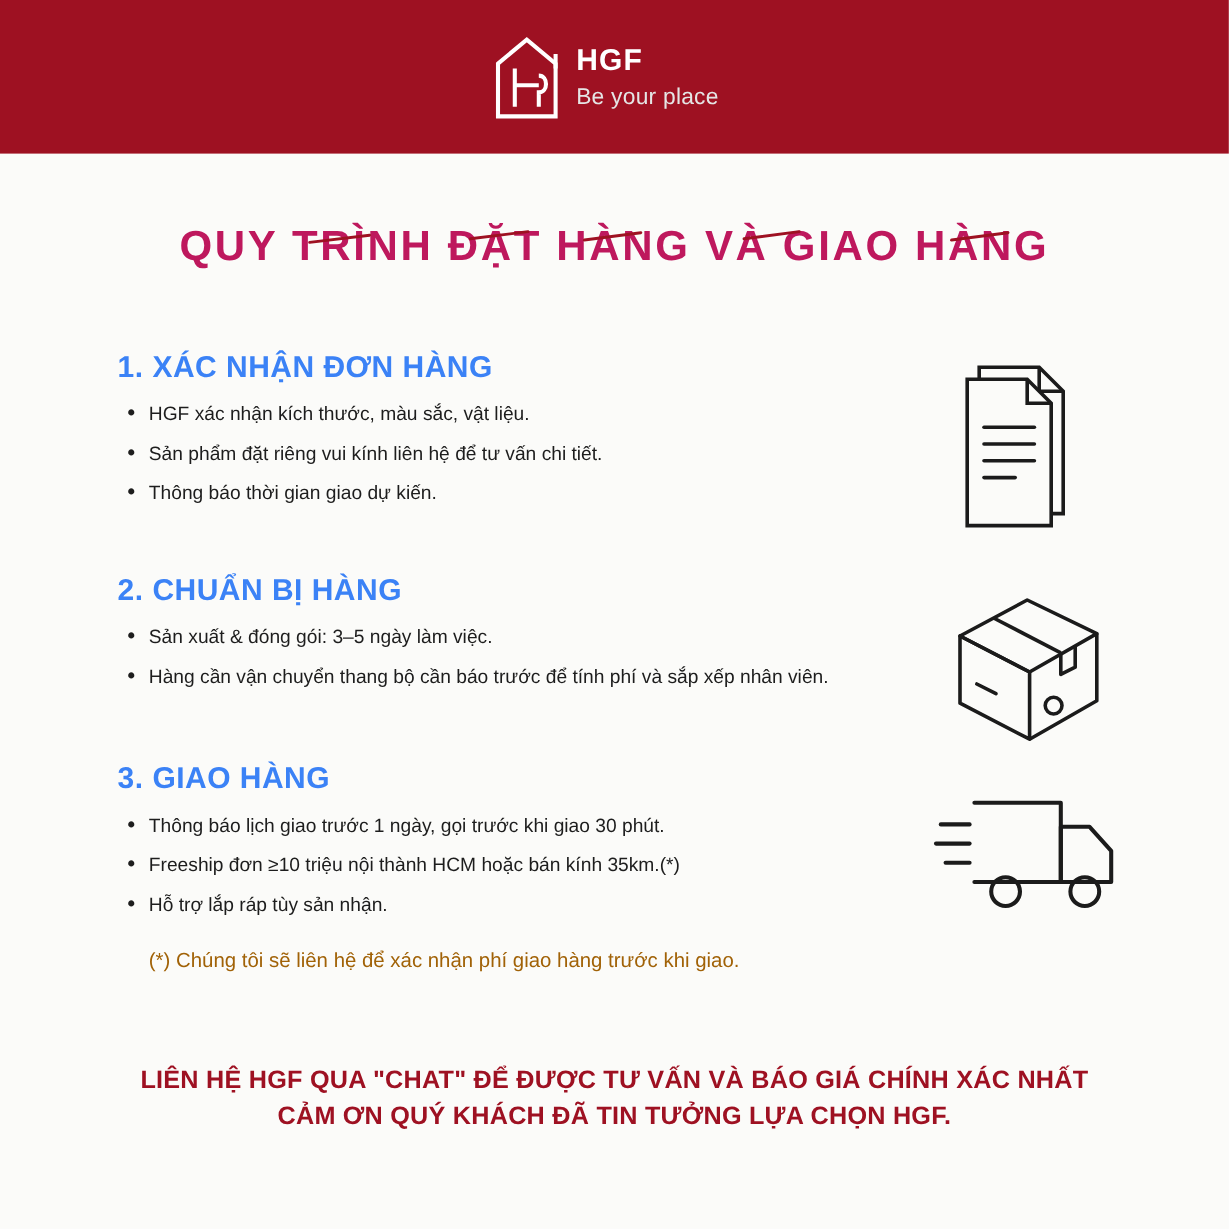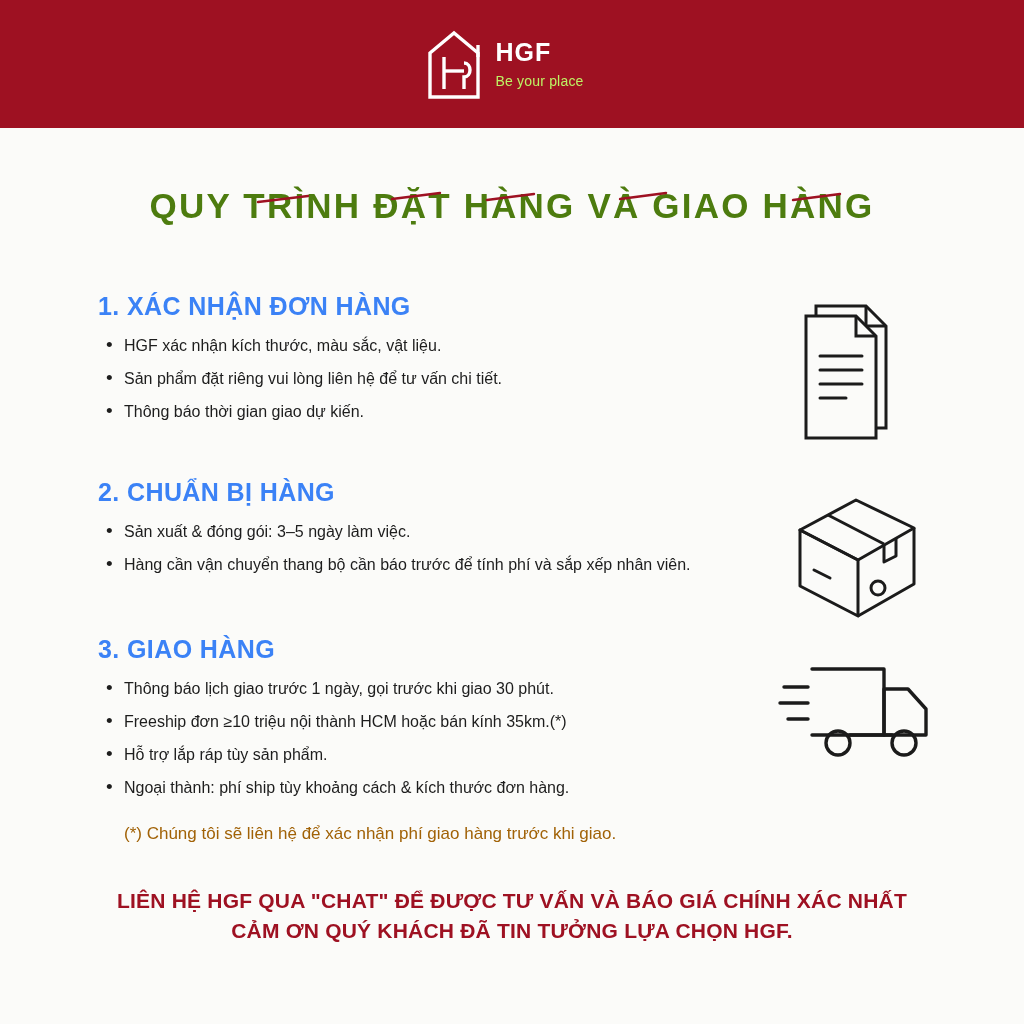--- a/index.html
+++ b/index.html
@@ -50,34 +50,34 @@
     justify-content: center;
     line-height: 1;
   }
   .logo-name {
     color: #ffffff;
     font-size: 25px;
     font-weight: bold;
     letter-spacing: 1px;
   }
   .logo-tagline {
-    color: #bef264;
-    font-size: 14px;
+    color: #e5e5e5;
+    font-size: 19px;
     margin-top: 9px;
     letter-spacing: 0.2px;
     font-weight: 300;
   }
   
   .doc-title {
     position: absolute;
     top: 186px;
     left: 0;
     width: 1024px;
     text-align: center;
-    color: #4d7c0f;
+    color: #be185d;
     font-size: 35px;
     font-weight: bold;
     letter-spacing: 2.2px;
     white-space: nowrap;
   }
   .title-strokes {
     position: absolute;
     top: 182px;
     left: 0;
     width: 1024px;
@@ -188,21 +188,21 @@
     <path d="M620 17 L666 11" stroke="#9E1122" stroke-width="2.4" stroke-linecap="round"></path>
     <path d="M793 18 L840 12" stroke="#9E1122" stroke-width="2.4" stroke-linecap="round"></path>
   </svg>
 
   <div class="content">
 
     <div class="section sec-1">
       <h2 class="sec-head">1. XÁC NHẬN ĐƠN HÀNG</h2>
       <ul class="bullets">
         <li>HGF xác nhận kích thước, màu sắc, vật liệu.</li>
-        <li>Sản phẩm đặt riêng vui lòng liên hệ để tư vấn chi tiết.</li>
+        <li>Sản phẩm đặt riêng vui kính liên hệ để tư vấn chi tiết.</li>
         <li>Thông báo thời gian giao dự kiến.</li>
       </ul>
       <div class="icon-box icon-doc">
         <svg viewBox="0 0 170 160" fill="none" xmlns="http://www.w3.org/2000/svg">
           <path d="M38 12 H88 L108 32 V134 H38 Z" stroke="#1b1b1b" stroke-width="3" fill="#fbfbf9"></path>
           <path d="M88 12 V32 H108" stroke="#1b1b1b" stroke-width="3" fill="none"></path>
           <path d="M28 22 H78 L98 42 V144 H28 Z" stroke="#1b1b1b" stroke-width="3" fill="#fbfbf9"></path>
           <path d="M78 22 V42 H98" stroke="#1b1b1b" stroke-width="3" fill="none"></path>
           <path d="M42 62 H84" stroke="#1b1b1b" stroke-width="3" stroke-linecap="round"></path>
           <path d="M42 76 H84" stroke="#1b1b1b" stroke-width="3" stroke-linecap="round"></path>
@@ -229,22 +229,21 @@
           <circle cx="100" cy="114" r="7" stroke="#1b1b1b" stroke-width="3" fill="none"></circle>
         </svg>
       </div>
     </div>
 
     <div class="section sec-3">
       <h2 class="sec-head">3. GIAO HÀNG</h2>
       <ul class="bullets">
         <li>Thông báo lịch giao trước 1 ngày, gọi trước khi giao 30 phút.</li>
         <li>Freeship đơn ≥10 triệu nội thành HCM hoặc bán kính 35km.(*)</li>
-        <li>Hỗ trợ lắp ráp tùy sản phẩm.</li>
-        <li>Ngoại thành: phí ship tùy khoảng cách &amp; kích thước đơn hàng.</li>
+        <li>Hỗ trợ lắp ráp tùy sản nhận.</li>
       </ul>
       <div class="footnote">(*) Chúng tôi sẽ liên hệ để xác nhận phí giao hàng trước khi giao.</div>
       <div class="icon-box icon-truck">
         <svg viewBox="0 0 170 160" fill="none" xmlns="http://www.w3.org/2000/svg">
           <path d="M34 34 H106 V100 H34" stroke="#1b1b1b" stroke-width="3.4" fill="none" stroke-linecap="round" stroke-linejoin="round"></path>
           <path d="M106 54 H130 L148 74 V100 H106 Z" stroke="#1b1b1b" stroke-width="3.4" fill="none" stroke-linejoin="round"></path>
           <circle cx="60" cy="108" r="12" stroke="#1b1b1b" stroke-width="3.4" fill="none"></circle>
           <circle cx="126" cy="108" r="12" stroke="#1b1b1b" stroke-width="3.4" fill="none"></circle>
           <path d="M72 100 H114" stroke="#1b1b1b" stroke-width="3.4" stroke-linecap="round"></path>
           <path d="M6 52 H30" stroke="#1b1b1b" stroke-width="3.4" stroke-linecap="round"></path>

